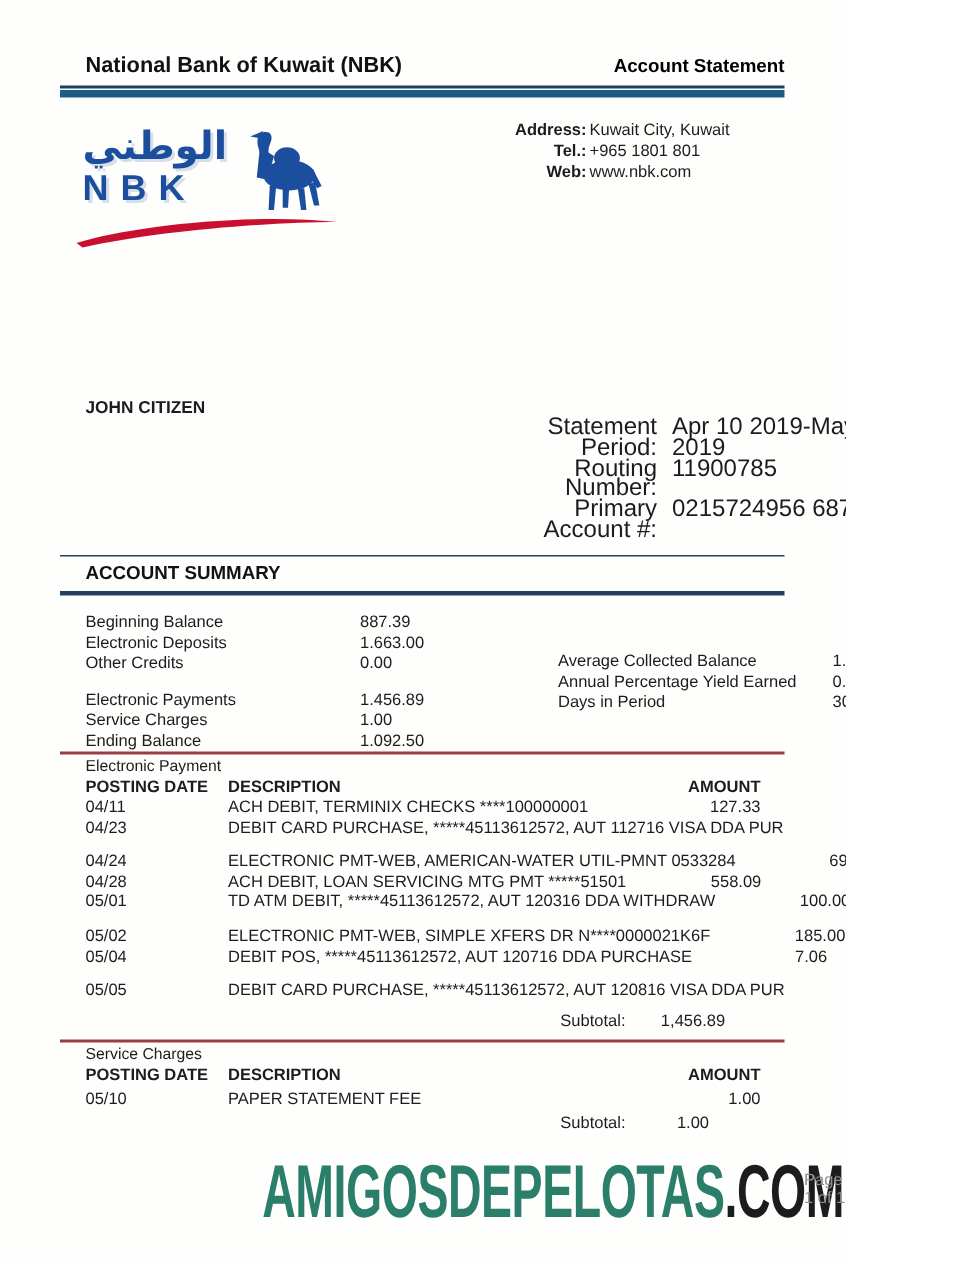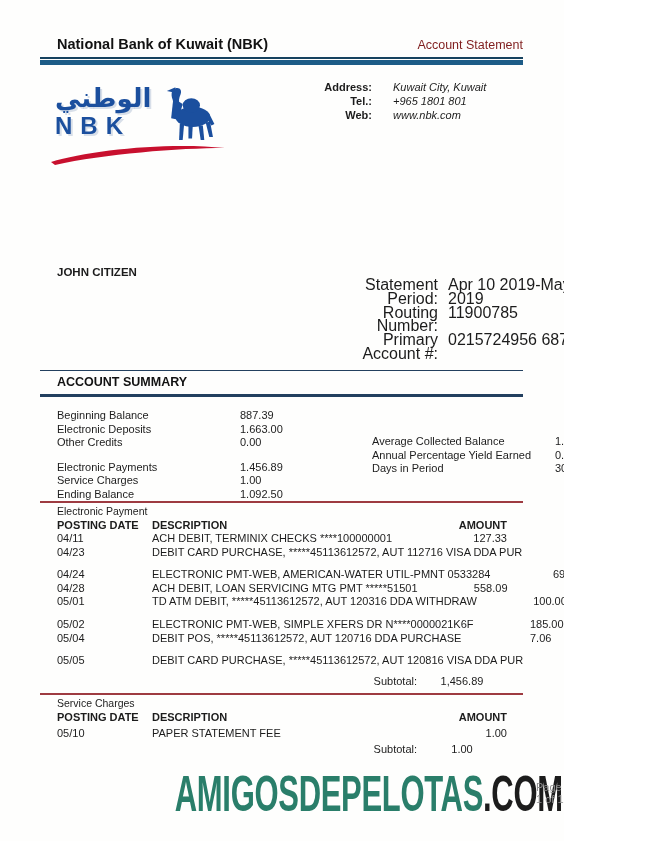--- a/index.html
+++ b/index.html
@@ -4,41 +4,41 @@
 <style>
   * { margin:0; padding:0; box-sizing:border-box; }
   html,body { background:#ffffff; }
   body { font-family:"Liberation Sans", sans-serif; color:#1c1c1c; }
   .page { position:relative; width:564px; height:841px; background:#fefefd; overflow:hidden; }
 
   
   .doc-header { position:absolute; top:36px; left:40px; right:41px;
     display:flex; justify-content:space-between; align-items:baseline; }
   .bank-name { font-size:14.5px; font-weight:bold; color:#121212; padding-left:17px; }
-  .doc-title { font-size:12.5px; font-weight:normal; color:#7f1d1d; }
+  .doc-title { font-size:12.5px; font-weight:bold; color:#000000; }
   .blue-bar { position:absolute; top:57px; left:40px; right:41px; }
   .bar-thin { height:2px; background:#16425f; }
   .bar-gap { height:1px; background:transparent; }
   .bar-thick { height:5px; background:#1d5c87; }
 
   
   .logo { position:absolute; top:84px; left:55px; width:170px; height:84px; }
   .logo-arabic { font-family:"DejaVu Sans", sans-serif; font-size:26px; font-weight:bold;
     color:#1b4f9e; line-height:1.1; letter-spacing:1px;
     text-shadow:2px 2px 0 rgba(145,165,195,0.35); }
   .logo-latin { font-size:24px; font-weight:bold; color:#1b4f9e; letter-spacing:8px;
     line-height:1; margin-top:1px; text-shadow:2px 2px 0 rgba(145,165,195,0.35); }
   .logo-camel { position:absolute; left:96px; top:2px; }
   .logo-swoosh { position:absolute; left:-6px; top:58px; }
 
   
   .contact { position:absolute; top:80px; right:41px; font-size:11px; line-height:14px; }
   .contact .kv-row { display:flex; }
   .contact .kv-label { flex:0 0 72px; text-align:right; font-weight:bold; }
-  .contact .kv-value { margin-left:21px; width:130px;font-style:italic; }
+  .contact .kv-value { margin-left:2px; width:130px; }
 
   
   .customer { position:absolute; top:266px; left:57px; font-size:11.5px; line-height:13.8px; }
   .customer-name { font-weight:bold; }
   .stmt-info { position:absolute; top:278px; left:345px; width:266px; font-size:16px; line-height:13.8px; }
   .stmt-info .kv-row { display:flex; }
   .stmt-info .kv-label { flex:0 0 93px; text-align:right; }
   .stmt-info .kv-value { margin-left:10px; }
 
   

